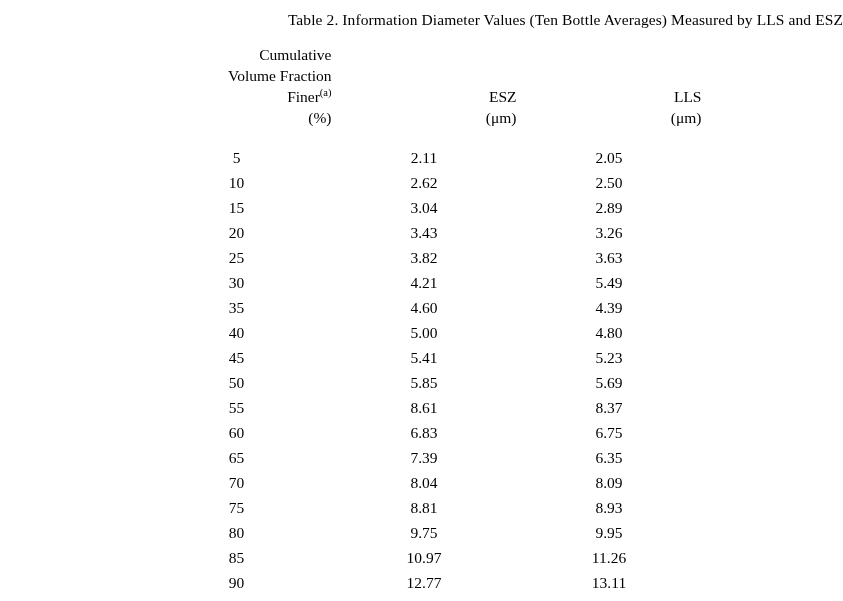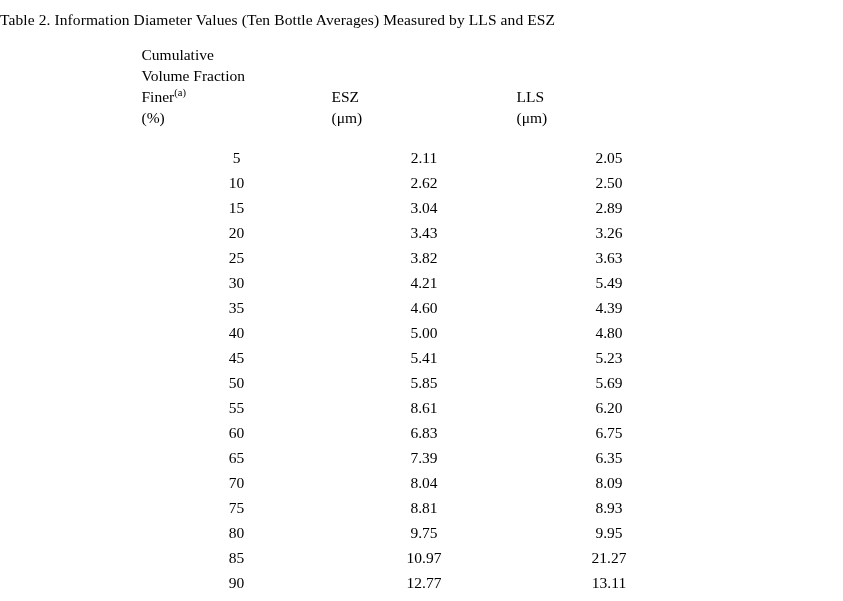--- a/index.html
+++ b/index.html
@@ -15,41 +15,41 @@
     position: relative;
     overflow: hidden;
   }
   .page {
     width: 843px;
     height: 601px;
     position: relative;
     box-sizing: border-box;
   }
   .table-caption {
-    text-align: left;
+    text-align: right;
     font-size: 15.5px;
     padding-top: 11px;
     letter-spacing: 0.1px;
   }
   .table-wrap {
     margin-top: 16px;
     display: flex;
     justify-content: center;
   }
   table.data {
     border-collapse: collapse;
     font-size: 15.5px;
   }
   table.data th {
     font-weight: normal;
     vertical-align: bottom;
     padding: 0;
   }
   .col-head {
-    text-align: left;
+    text-align: right;
     line-height: 1.35;
     padding: 0 0 0 0;
   }
   .hdr-line { display: block; white-space: nowrap; }
   .c1 { width: 190px; }
   .c2 { width: 185px; }
   .c3 { width: 185px; }
   table.data td {
     text-align: center;
     padding: 1.5px 0;
@@ -155,21 +155,21 @@
             <td>5.23</td>
           </tr>
           <tr>
             <td>50</td>
             <td>5.85</td>
             <td>5.69</td>
           </tr>
           <tr>
             <td>55</td>
             <td>8.61</td>
-            <td>6.20</td>
+            <td>8.37</td>
           </tr>
           <tr>
             <td>60</td>
             <td>6.83</td>
             <td>6.75</td>
           </tr>
           <tr>
             <td>65</td>
             <td>7.39</td>
             <td>6.35</td>
@@ -185,21 +185,21 @@
             <td>8.93</td>
           </tr>
           <tr>
             <td>80</td>
             <td>9.75</td>
             <td>9.95</td>
           </tr>
           <tr>
             <td>85</td>
             <td>10.97</td>
-            <td>21.27</td>
+            <td>11.26</td>
           </tr>
           <tr>
             <td>90</td>
             <td>12.77</td>
             <td>13.11</td>
           </tr>
         </tbody>
     </table>
   </div>
 

